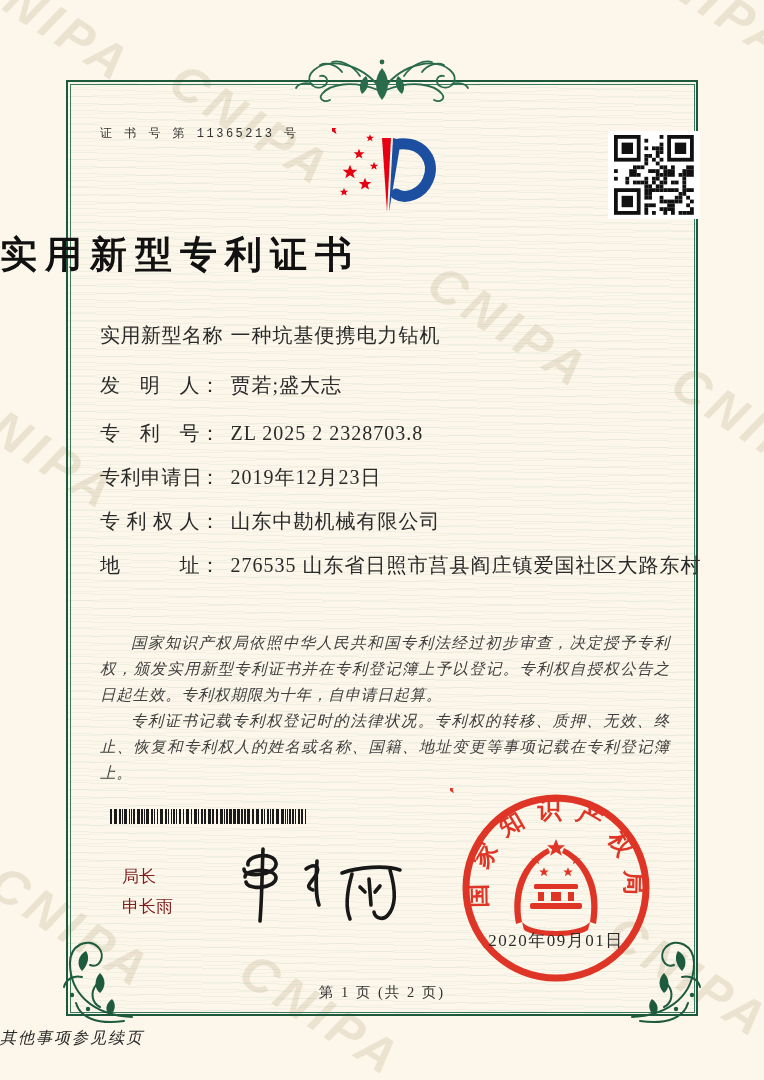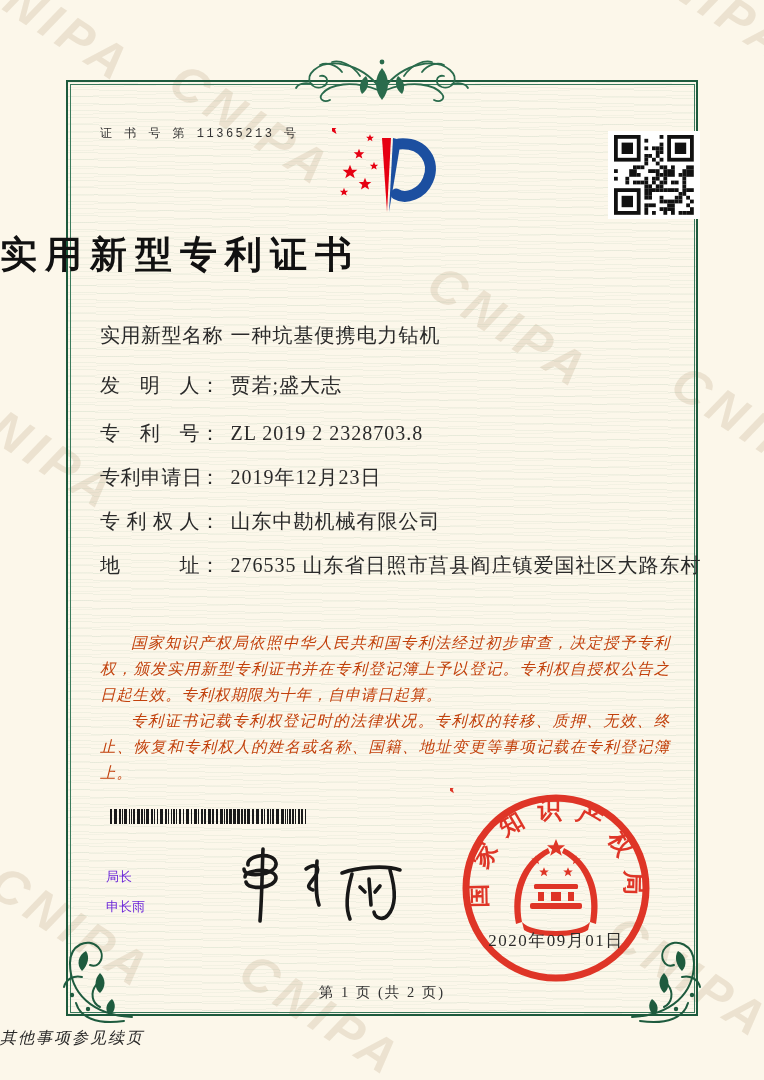--- a/index.html
+++ b/index.html
@@ -25,27 +25,27 @@
   .title{position:absolute;left:0;right:0;top:230px;text-align:left;font-size:37px;
          font-weight:bold;letter-spacing:8px;color:#111;}
   
   .frow{position:absolute;left:100px;font-size:20px;color:#2a2a2a;letter-spacing:0.5px;white-space:nowrap;}
   .flabel{display:inline-block;width:100px;text-align:justify;text-align-last:justify;vertical-align:bottom;}
   .fcolon{display:inline-block;margin-right:10px;}
   .fvalue{letter-spacing:1px;}
   .fpair2{position:absolute;left:290px;top:0;}
   
   .paras{position:absolute;left:100px;top:630px;width:570px;font-size:15.5px;line-height:26px;
-         font-style:italic;color:#c2410c;letter-spacing:0.8px;text-align:justify;}
+         font-style:italic;color:#404040;letter-spacing:0.8px;text-align:justify;}
   .paras p{margin:0;text-indent:2em;}
   
   .barcode{position:absolute;left:110px;top:809px;}
   
-  .signer{position:absolute;left:106px;top:862px;font-family:"Liberation Sans","DejaVu Sans",sans-serif;
-          font-size:13px;color:#6d28d9;line-height:30px;}
+  .signer{position:absolute;left:122px;top:862px;font-family:"Liberation Sans","DejaVu Sans",sans-serif;
+          font-size:17px;color:#7f1d1d;line-height:30px;}
   .signature{position:absolute;left:218px;top:845px;}
   
   .seal{position:absolute;left:450px;top:788px;opacity:0.93;}
   
   .pageno{position:absolute;left:0;right:0;top:983px;text-align:center;font-size:14.5px;letter-spacing:2px;color:#333;}
   .contnote{position:absolute;left:0;right:0;top:1028px;font-size:16px;
             font-style:italic;letter-spacing:2px;color:#2a2a2a;}
 </style>
 </head>
 <body>
@@ -276,21 +276,21 @@
 
   <div class="title">实用新型专利证书</div>
 
   <div class="frow" style="top:322px;">
     <span class="flabel">实用新型名称</span><span class="fcolon">：</span><span class="fvalue">一种坑基便携电力钻机</span>
   </div>
   <div class="frow" style="top:372px;">
     <span class="flabel">发明人</span><span class="fcolon">：</span><span class="fvalue">贾若;盛大志</span>
   </div>
   <div class="frow" style="top:420px;">
-    <span class="flabel">专利号</span><span class="fcolon">：</span><span class="fvalue">ZL 2019 2 2328703.8</span>
+    <span class="flabel">专利号</span><span class="fcolon">：</span><span class="fvalue">ZL 2025 2 2328703.8</span>
   </div>
   <div class="frow" style="top:464px;">
     <span class="flabel">专利申请日</span><span class="fcolon">：</span><span class="fvalue">2019年12月23日</span>
   </div>
   <div class="frow" style="top:508px;">
     <span class="flabel">专利权人</span><span class="fcolon">：</span><span class="fvalue">山东中勘机械有限公司</span>
   </div>
   <div class="frow" style="top:552px;">
     <span class="flabel">地址</span><span class="fcolon">：</span><span class="fvalue">276535 山东省日照市莒县阎庄镇爱国社区大路东村</span>
   </div>

